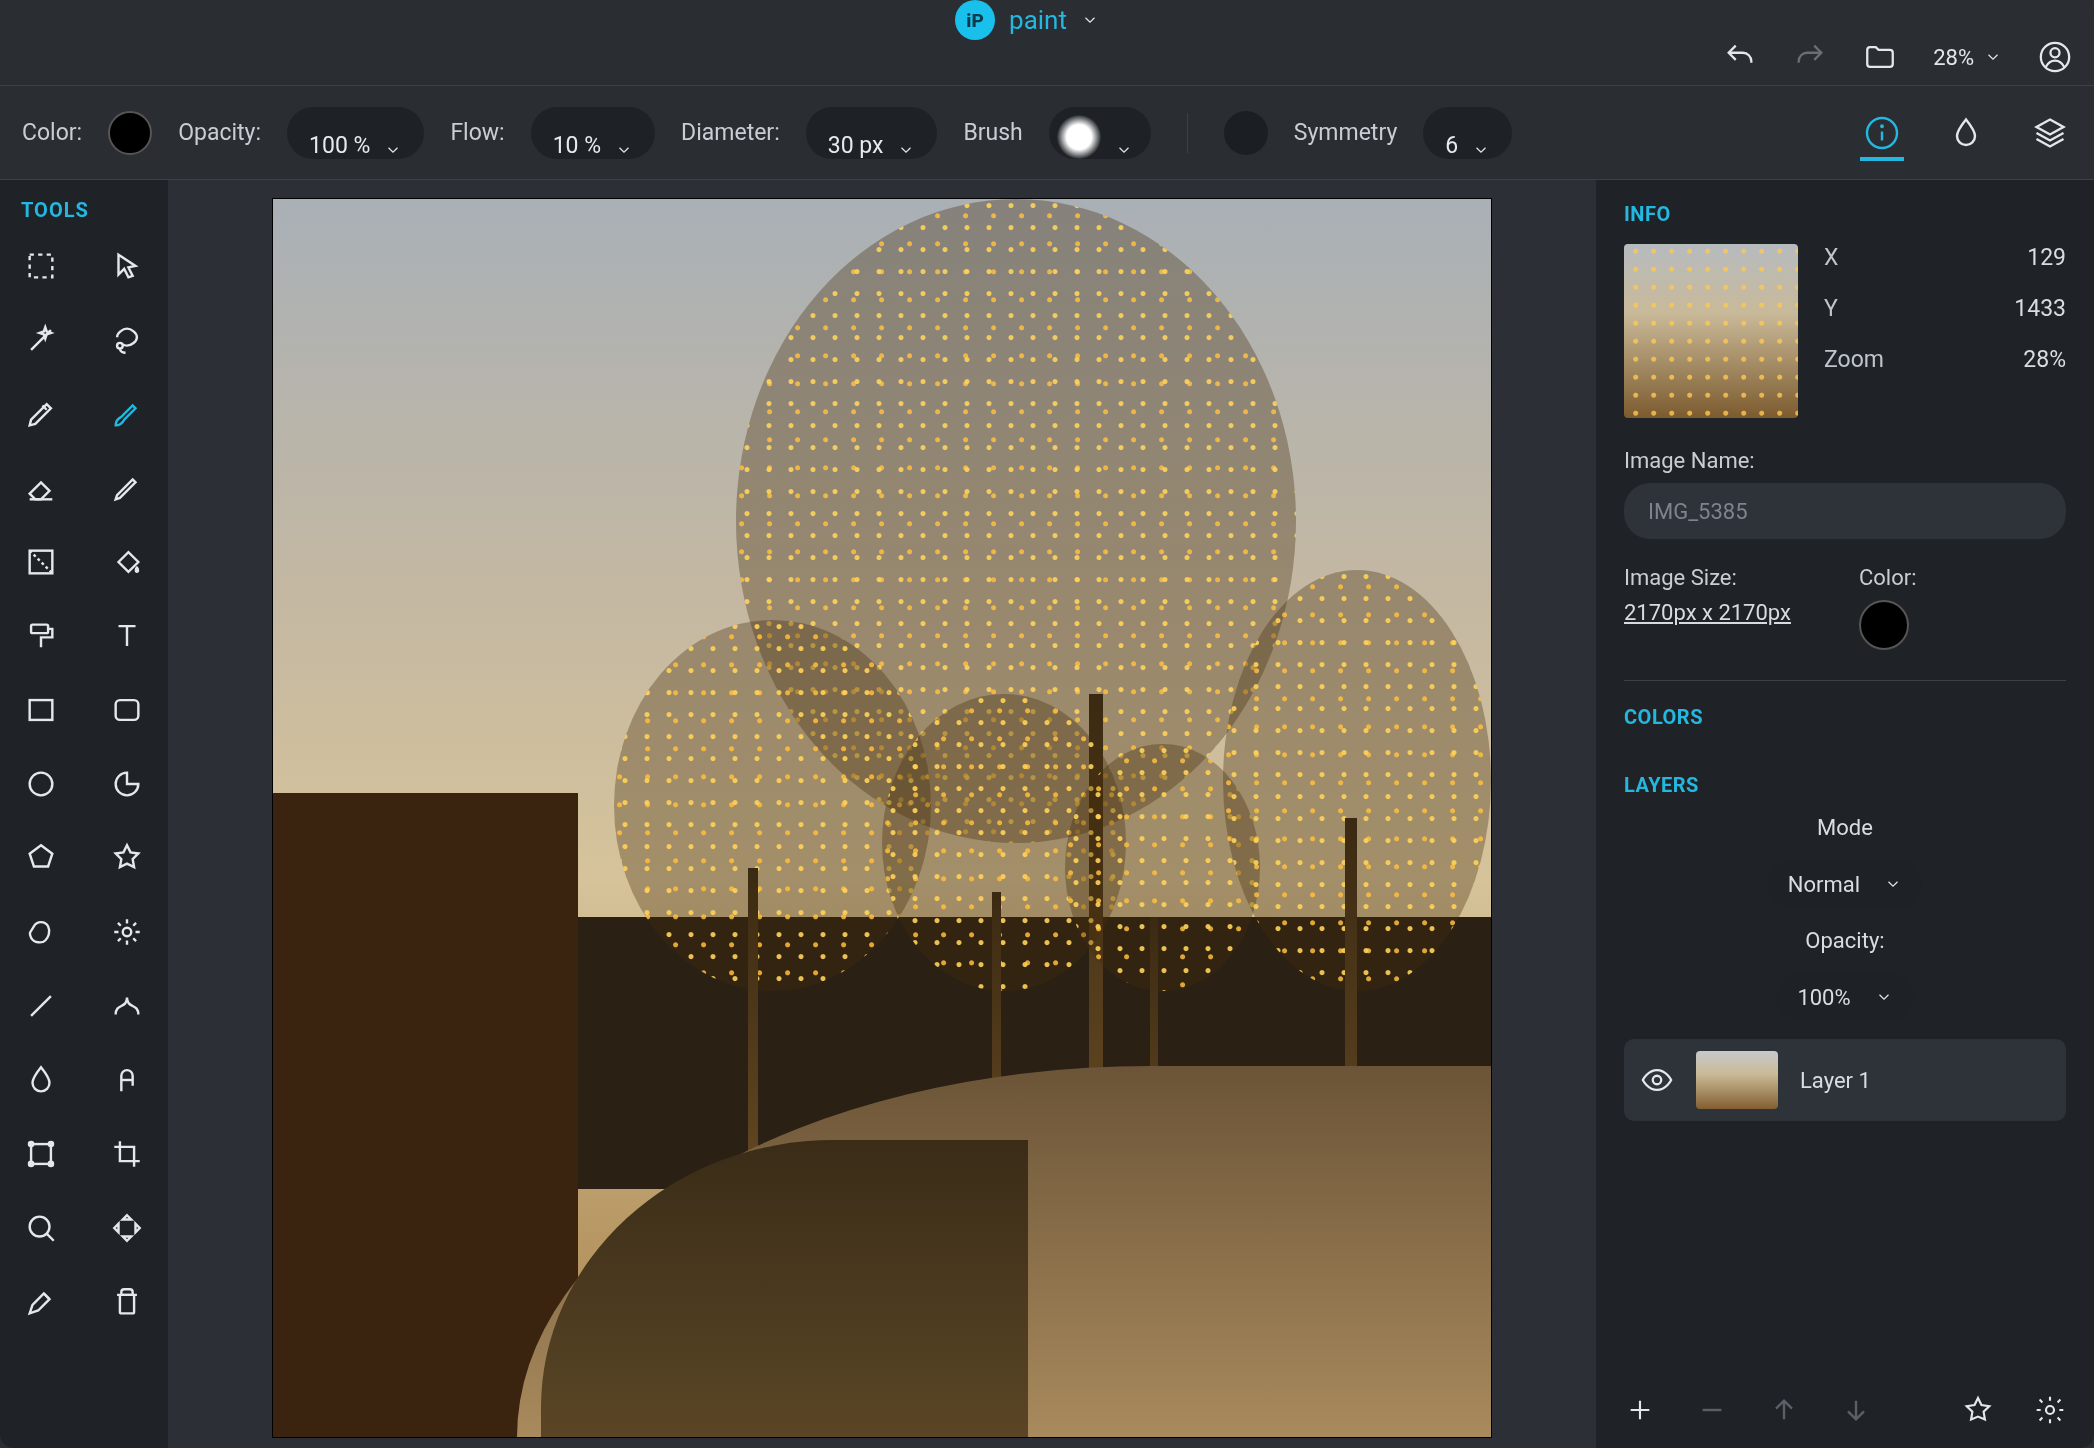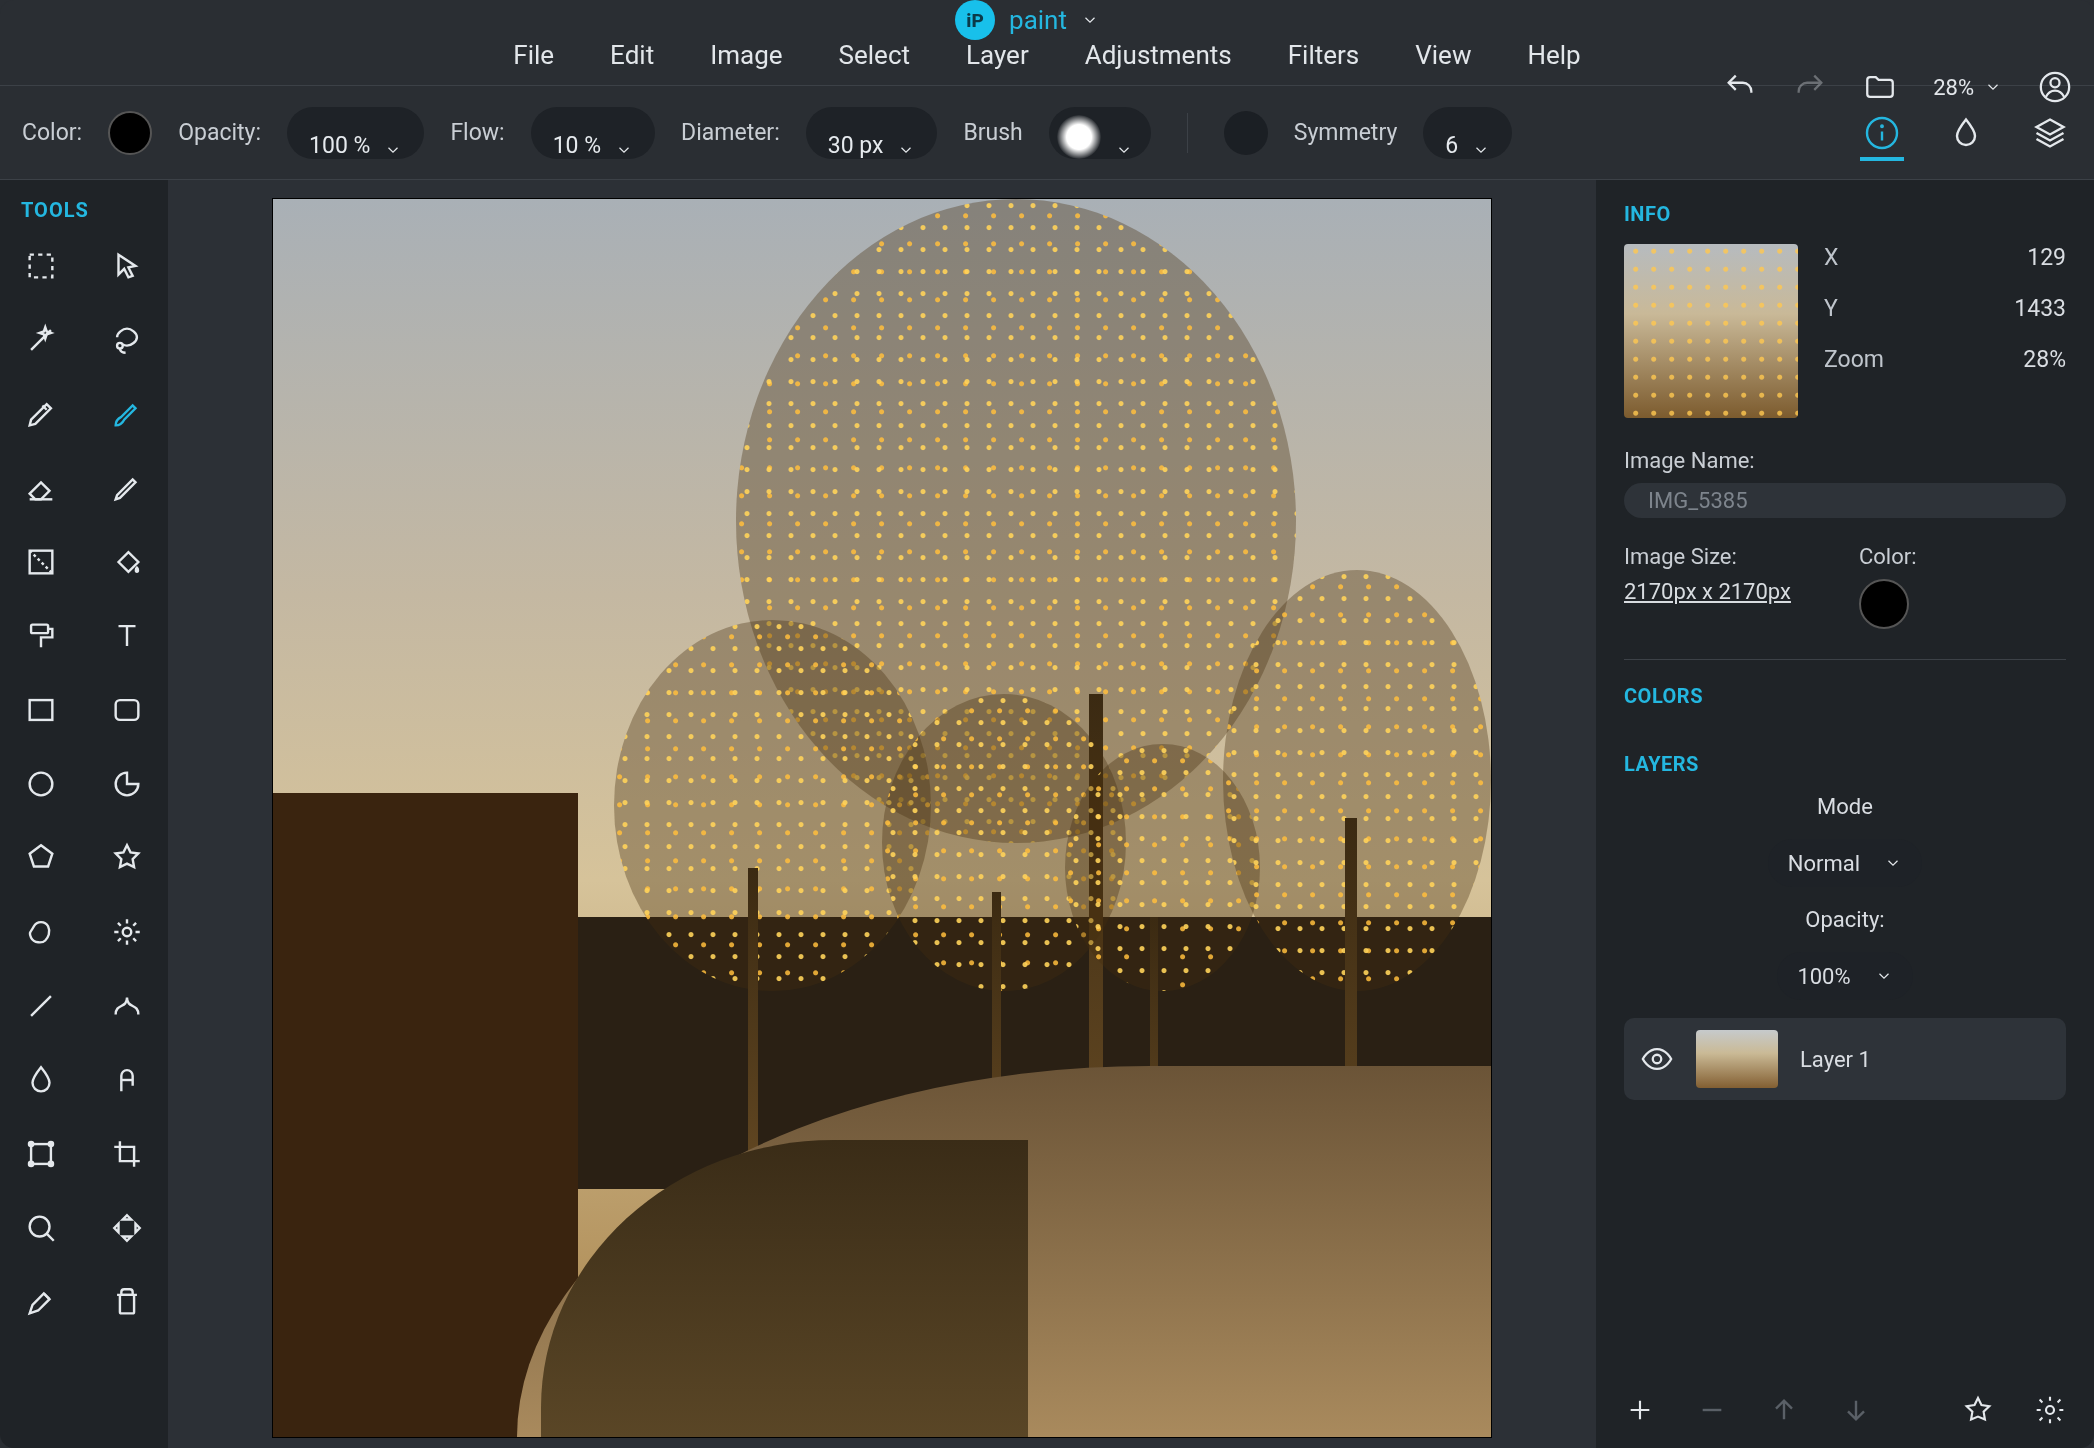--- a/index.html
+++ b/index.html
@@ -71,21 +71,21 @@
 
   .right{width:498px;background:var(--bg2);padding:22px 28px;display:flex;flex-direction:column;font-size:22px;overflow:hidden;}
   .sec-title{color:var(--accent);font-size:20px;font-weight:700;letter-spacing:.5px;margin-bottom:18px;}
   .info-top{display:flex;gap:26px;margin-bottom:30px;}
   .thumb{width:174px;height:174px;background:linear-gradient(#b6bbbf 0%,#c9b998 40%,#7c5b2e 100%);border-radius:4px;position:relative;overflow:hidden;}
   .thumb:after{content:"";position:absolute;inset:0;background:radial-gradient(circle at 65% 40%,rgba(255,200,80,.8)0 2px,transparent 3px)0 0/18px 18px;}
   .xy{flex:1;display:flex;flex-direction:column;gap:24px;font-size:23px;}
   .xy-row{display:flex;justify-content:space-between;}
   .xy-row .k{color:#bfc5cc;}
   .field-lbl{color:#c9ced4;margin-bottom:10px;}
-  .name-input{width:100%;background:#2e3339;border:none;border-radius:26px;height:35px;padding:0 24px;color:#7d848c;font-size:22px;}
+  .name-input{width:100%;background:#2e3339;border:none;border-radius:26px;height:56px;padding:0 24px;color:#7d848c;font-size:22px;}
   .row2{display:flex;gap:68px;align-items:flex-start;margin-top:26px;}
   .size-link{color:#d8dce0;text-decoration:underline;font-size:22px;cursor:pointer;}
   .colprev{width:50px;height:50px;border-radius:50%;background:#000;border:2px solid #555;}
   .hr{height:1px;background:var(--divider);margin:30px 0 24px;}
   .layers-ctrl{display:flex;align-items:center;gap:20px;margin-bottom:18px;flex-direction:column;}
   .dd{background:#1e2227;border-radius:24px;height:48px;display:flex;align-items:center;padding:0 20px;gap:24px;}
   .layer-row{display:flex;align-items:center;gap:22px;background:#2e3339;border-radius:10px;padding:12px 16px;}
   .layer-thumb{width:82px;height:58px;background:linear-gradient(#c6cacc 0%,#caba96 40%,#835f32 100%);border-radius:4px;}
   .layer-actions{margin-top:auto;display:flex;align-items:center;gap:40px;padding-top:20px;color:#cfd4d9;}
   .layer-actions .dim{color:#5a6067;}
@@ -96,31 +96,20 @@
 </head>
 <body>
 
 <div class="menubar">
   <div class="logo-wrap">
     <div class="logo-circle">iP</div>
     <span class="brand">paint</span>
     <svg class="chev" viewBox="0 0 24 24">
         <path class="icon" d="M6 9l6 6 6-6"></path>
       </svg>
-  </div>
-  <div class="menu">
-    <span class="menu-item">File</span>
-    <span class="menu-item">Edit</span>
-    <span class="menu-item">Image</span>
-    <span class="menu-item">Select</span>
-    <span class="menu-item">Layer</span>
-    <span class="menu-item">Adjustments</span>
-    <span class="menu-item">Filters</span>
-    <span class="menu-item">View</span>
-    <span class="menu-item">Help</span>
   </div>
   <div class="menubar-right">
     <div class="ib">
         <svg viewBox="0 0 24 24" width="34" height="34">
           <path class="icon" d="M9 14l-5-5 5-5"></path>
           <path class="icon" d="M4 9h10a6 6 0 016 6v1"></path>
         </svg>
       </div>
     <div class="ib" style="opacity:.35">
         <svg viewBox="0 0 24 24" width="34" height="34">

